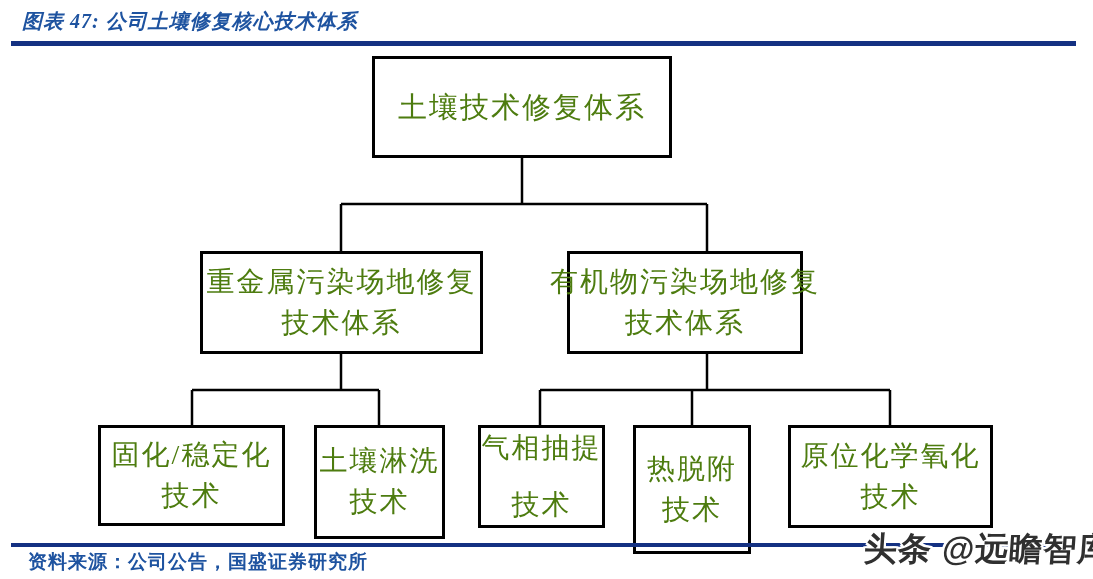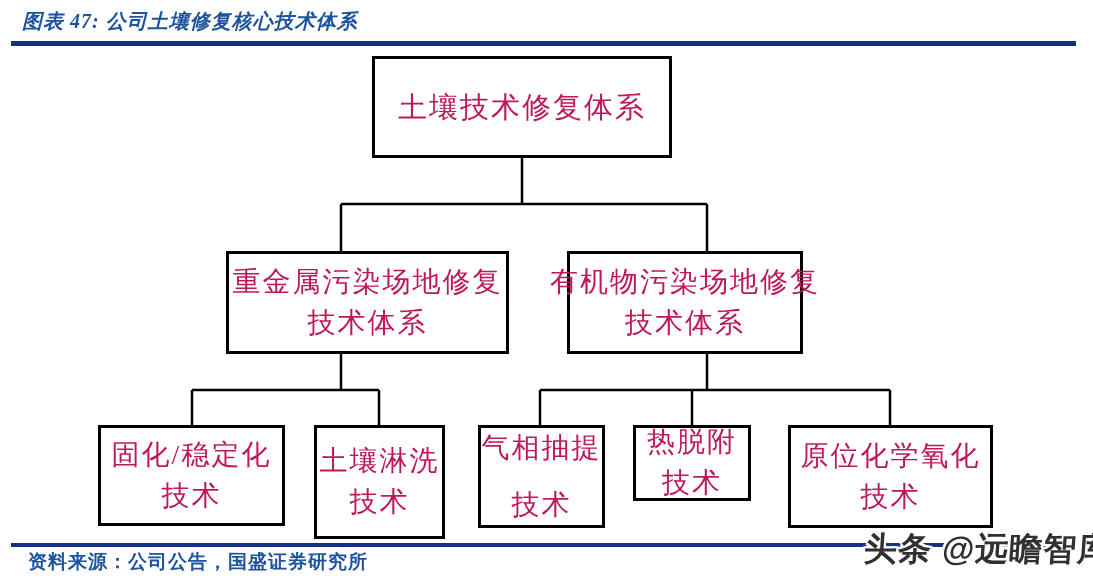--- a/index.html
+++ b/index.html
@@ -38,33 +38,33 @@
   }
   .node {
     position: absolute;
     border: 3px solid #000000;
     background: #ffffff;
     display: flex;
     flex-direction: column;
     align-items: center;
     justify-content: center;
     text-align: center;
-    color: #be185d;
+    color: #4d7c0f;
     font-size: 28px;
     line-height: 1.45;
     letter-spacing: 2px;
     white-space: nowrap;
   }
   .node-root   { left: 372px; top: 56px;  width: 300px; height: 102px; font-size: 29px; }
-  .node-l2a    { left: 200px; top: 251px; width: 283px; height: 103px; margin-left: 26px; }
+  .node-l2a    { left: 200px; top: 251px; width: 283px; height: 103px; }
   .node-l2b    { left: 567px; top: 251px; width: 236px; height: 103px; }
   .node-l3a    { left: 98px;  top: 425px; width: 187px; height: 101px; }
   .node-l3b    { left: 314px; top: 425px; width: 131px; height: 114px; }
   .node-l3c    { left: 478px; top: 425px; width: 127px; height: 103px; gap: 16px; }
-  .node-l3d    { left: 633px; top: 425px; width: 118px; height: 76px; }
+  .node-l3d    { left: 633px; top: 425px; width: 118px; height: 129px; }
   .node-l3e    { left: 788px; top: 425px; width: 205px; height: 103px; }
   .source-line {
     position: absolute;
     left: 28px;
     top: 549px;
     font-size: 19px;
     font-weight: bold;
     color: #1e53a0;
     letter-spacing: 1px;
     white-space: nowrap;

